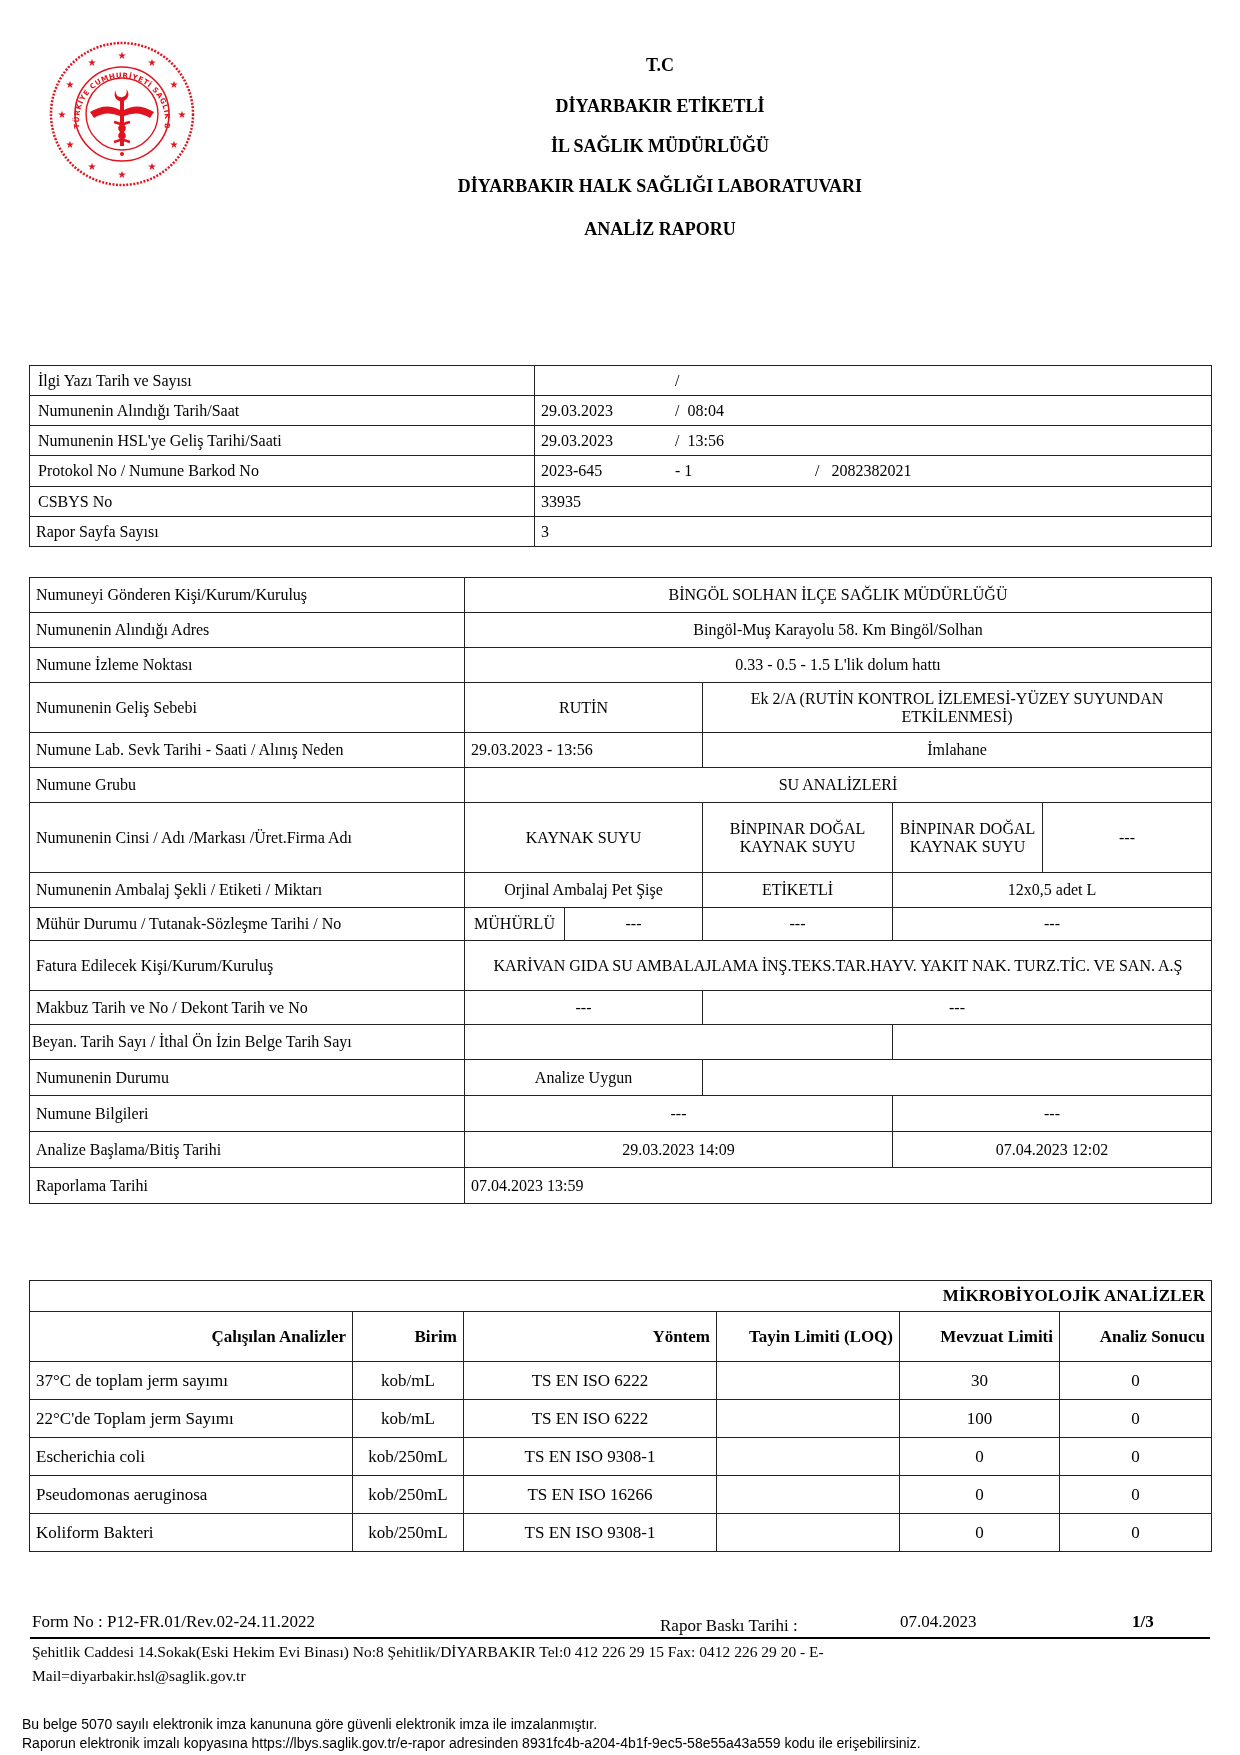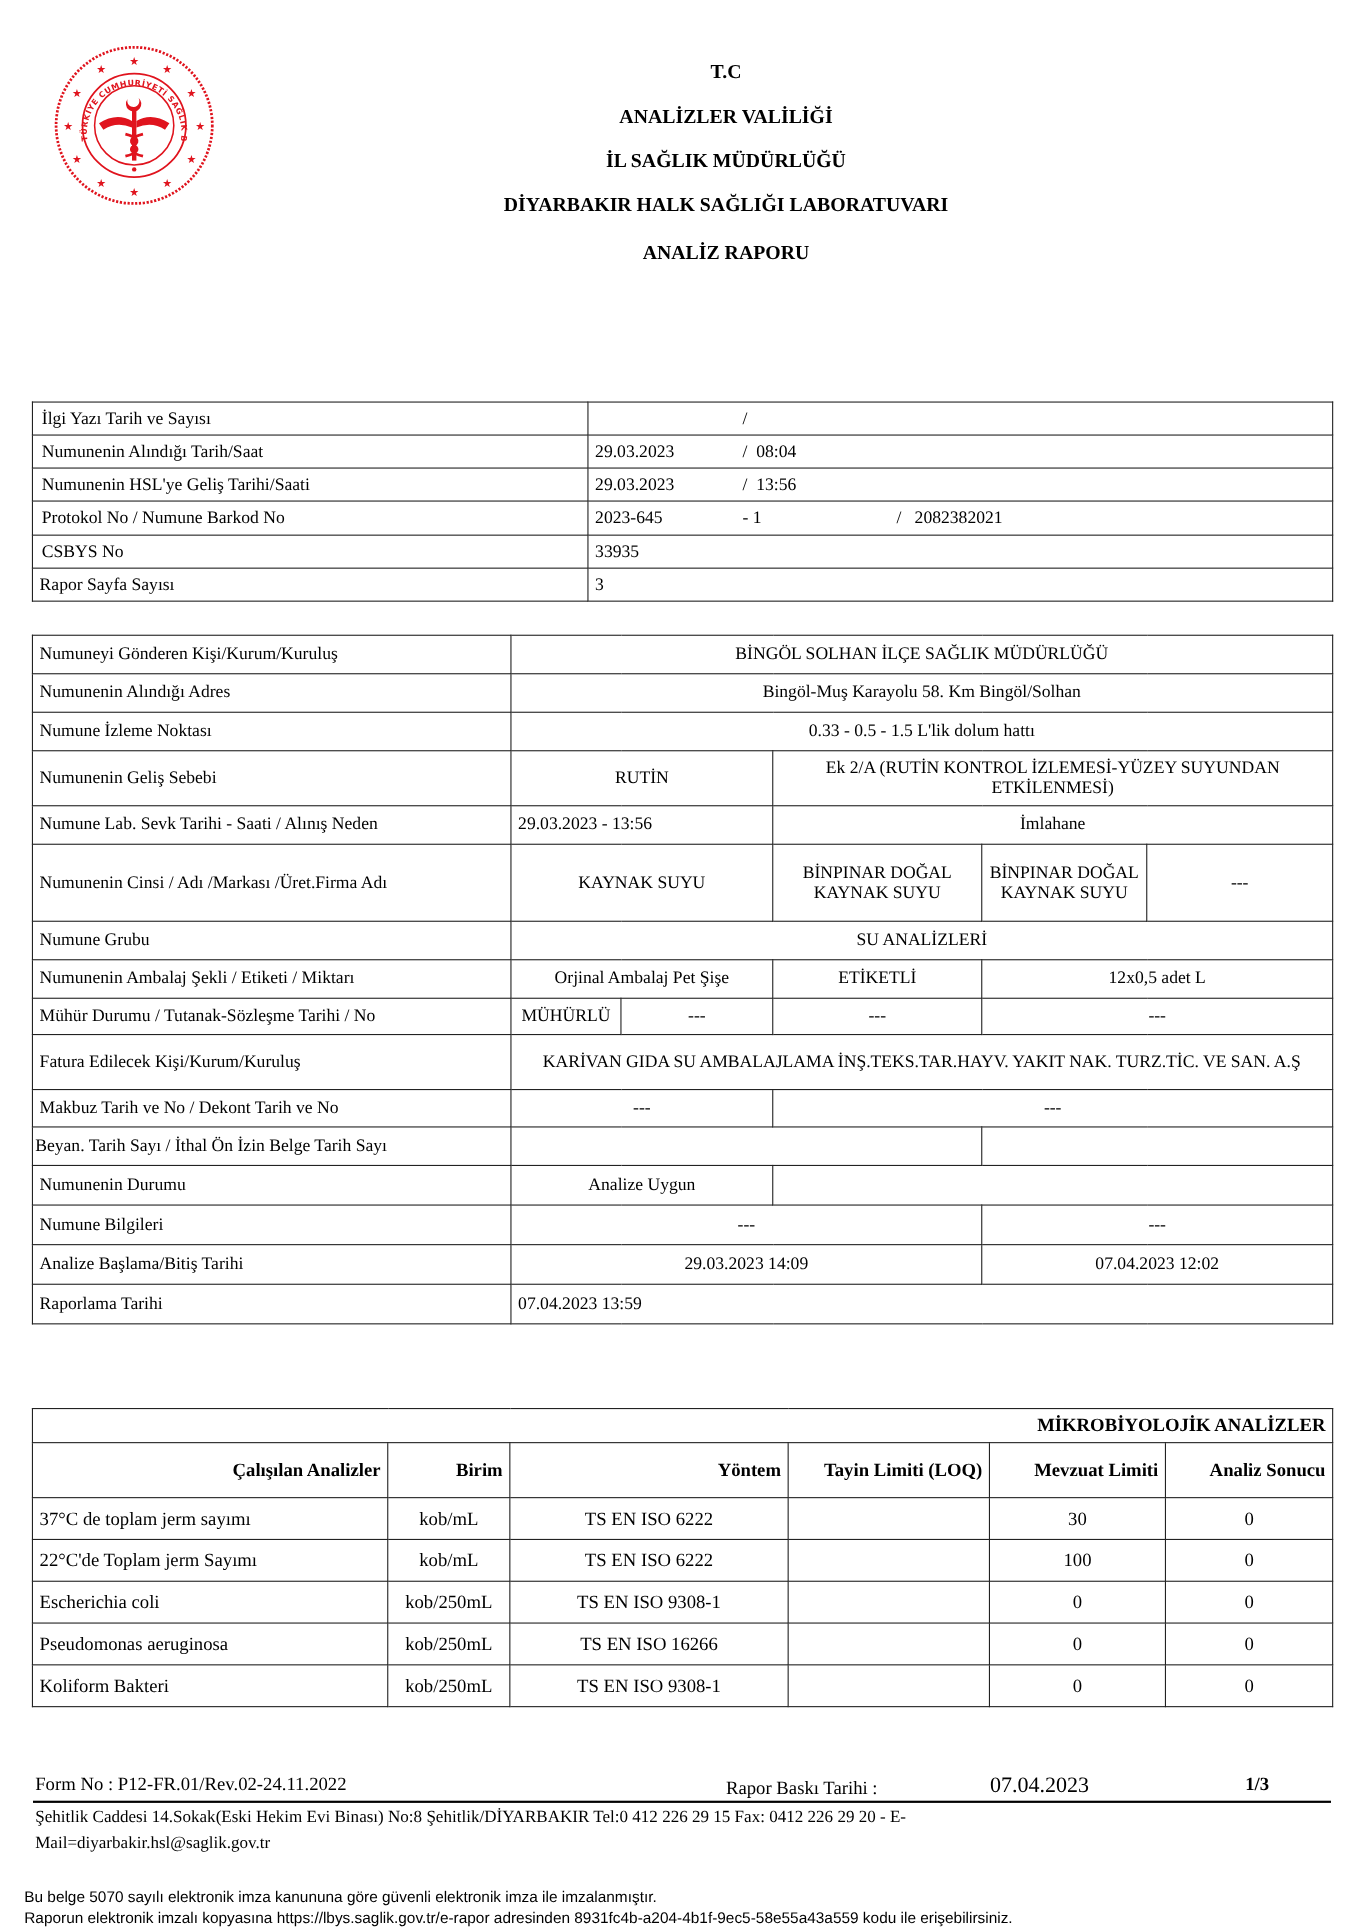--- a/index.html
+++ b/index.html
@@ -44,21 +44,21 @@
     <textPath href="#arc" startOffset="2">TÜRKİYE CUMHURİYETİ SAĞLIK BAKANLIĞI</textPath>
   </text>
   <path d="M68 50 a7 7 0 1 0 10 -1 a5.5 5.5 0 1 1 -10 1z" fill="#e0141e"></path>
   <path d="M42 72 Q58 62 72 70 L72 76 Q58 70 46 78z M106 72 Q90 62 76 70 L76 76 Q90 70 102 78z" fill="#e0141e"></path>
   <rect x="72" y="60" width="4" height="46" fill="#e0141e"></rect>
   <path d="M66 82 Q82 86 74 92 Q66 98 82 102 M82 82 Q66 86 74 92 Q82 98 66 102" fill="none" stroke="#e0141e" stroke-width="2.5"></path>
   <circle cx="74" cy="114" r="2" fill="#e0141e"></circle>
 </svg>
 
 <div class="hdr" style="top:55px;">T.C</div>
-<div class="hdr" style="top:96px;">ANALİZLER VALİLİĞİ</div>
+<div class="hdr" style="top:96px;">DİYARBAKIR ETİKETLİ</div>
 <div class="hdr" style="top:136px;">İL SAĞLIK MÜDÜRLÜĞÜ</div>
 <div class="hdr" style="top:176px;">DİYARBAKIR HALK SAĞLIĞI LABORATUVARI</div>
 <div class="hdr" style="top:219px;">ANALİZ RAPORU</div>
 
 <table class="grid" style="left:29px; top:365px; width:1183px;">
   <colgroup>
       <col style="width:505px">
       <col>
     </colgroup>
   <tbody>
@@ -114,30 +114,30 @@
   <tr style="height:50px">
     <td>Numunenin Geliş Sebebi</td>
     <td colspan="2" class="c">RUTİN</td>
     <td colspan="3" class="c">Ek 2/A (RUTİN KONTROL İZLEMESİ-YÜZEY SUYUNDAN ETKİLENMESİ)</td>
   </tr>
   <tr style="height:35px">
     <td>Numune Lab. Sevk  Tarihi - Saati / Alınış Neden</td>
     <td colspan="2">29.03.2023   - 13:56</td>
     <td colspan="3" class="c">İmlahane</td>
   </tr>
+  <tr style="height:35px">
+    <td>Numune Grubu</td>
+    <td colspan="5" class="c">SU ANALİZLERİ</td>
+  </tr>
   <tr style="height:70px">
     <td>Numunenin Cinsi / Adı /Markası /Üret.Firma Adı</td>
     <td colspan="2" class="c">KAYNAK SUYU</td>
     <td class="c">BİNPINAR DOĞAL KAYNAK SUYU</td>
     <td class="c">BİNPINAR DOĞAL KAYNAK SUYU</td>
     <td class="c">---</td>
-  </tr>
-  <tr style="height:35px">
-    <td>Numune Grubu</td>
-    <td colspan="5" class="c">SU ANALİZLERİ</td>
   </tr>
   <tr style="height:35px">
     <td>Numunenin Ambalaj Şekli / Etiketi / Miktarı</td>
     <td colspan="2" class="c">Orjinal Ambalaj  Pet Şişe</td>
     <td class="c">ETİKETLİ</td>
     <td colspan="2" class="c">12x0,5 adet L</td>
   </tr>
   <tr style="height:33px">
     <td>Mühür Durumu / Tutanak-Sözleşme Tarihi / No</td>
     <td class="c">MÜHÜRLÜ</td>
@@ -240,21 +240,21 @@
     <td class="c">TS EN ISO 9308-1</td>
     <td class="c"></td>
     <td class="c">0</td>
     <td class="c">0</td>
   </tr>
 </tbody>
   </table>
 
 <div class="abs" style="left:32px; top:1612px; font-size:17px;">Form No : P12-FR.01/Rev.02-24.11.2022</div>
 <div class="abs" style="left:660px; top:1616px; font-size:17px;">Rapor Baskı Tarihi :</div>
-<div class="abs" style="left:900px; top:1612px; font-size:20px;text-align:center;">07.04.2023</div>
+<div class="abs" style="left:900px; top:1612px; font-size:17px;text-align:center;">07.04.2023</div>
 <div class="abs" style="left:1132px; top:1612px; font-size:17px; font-weight:bold;">1/3</div>
 <div class="footer-line" style="top:1637px;"></div>
 <div class="abs" style="left:32px; top:1640px; font-size:15.5px; font-weight:normal; width:1180px; line-height:24px;">
   <div>Şehitlik Caddesi 14.Sokak(Eski Hekim Evi Binası) No:8 Şehitlik/DİYARBAKIR  Tel:0 412 226 29 15  Fax: 0412 226 29 20 - E-</div>
   <div>Mail=diyarbakir.hsl@saglik.gov.tr</div>
 </div>
 <div class="note" style="top:1716px;">Bu belge 5070 sayılı elektronik imza kanununa göre güvenli elektronik imza ile imzalanmıştır.</div>
 <div class="note" style="top:1735px;text-align:center;">Raporun elektronik imzalı kopyasına https://lbys.saglik.gov.tr/e-rapor adresinden 8931fc4b-a204-4b1f-9ec5-58e55a43a559 kodu ile erişebilirsiniz.</div>
 
 </body></html>

